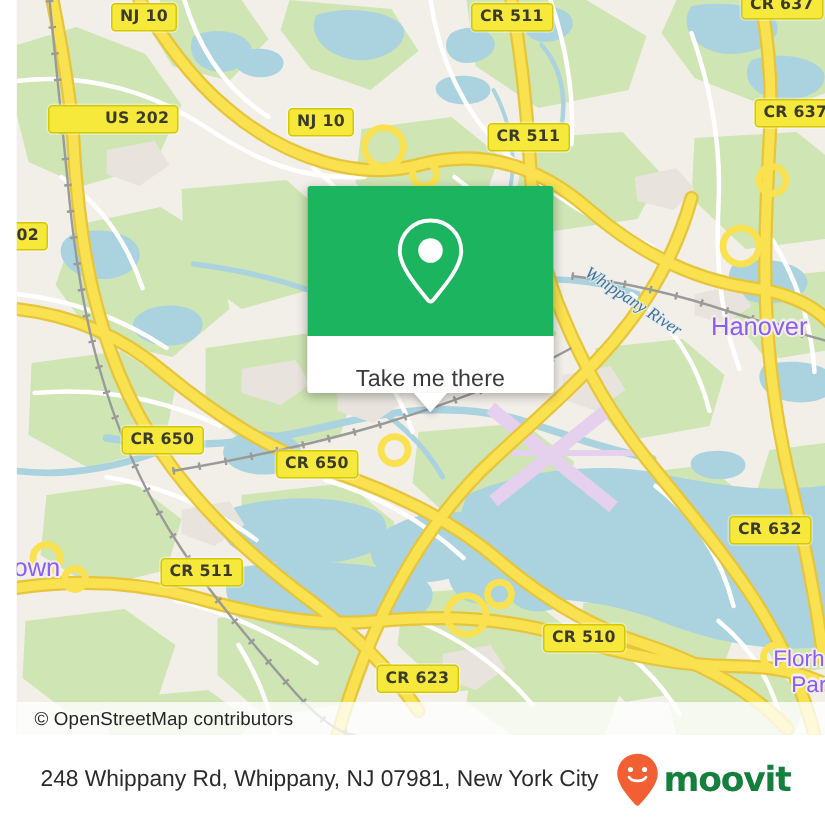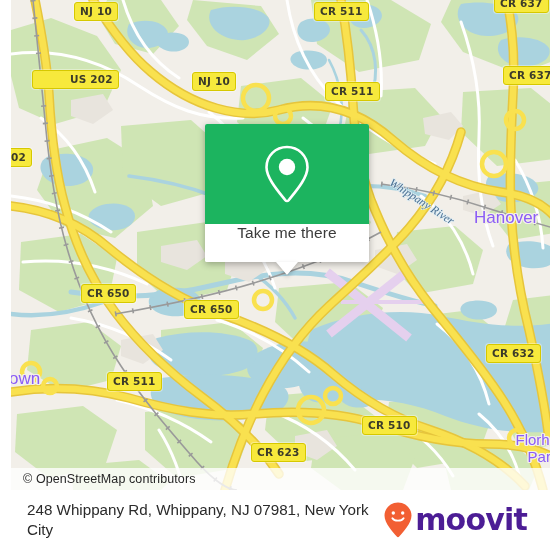--- a/index.html
+++ b/index.html
@@ -115,21 +115,21 @@
     display: flex;
     align-items: center;
     justify-content: center;
   }
   #pin-icon { display:block; }
   #card-action {
     position: relative;
     background: #ffffff;
     height: 38px;
     display: flex;
-    align-items: flex-start;
+    align-items: flex-end;
     justify-content: center;
     border-radius: 0 0 2px 2px;
   }
   #card-action-label {
     color: #3b3b3b;
     font-family: "Liberation Sans", sans-serif;
     font-size: 15.5px;
     letter-spacing: 0.1px;
   }
   #card-pointer {
@@ -168,24 +168,24 @@
     max-width: 400px;
   }
   #brand {
     flex: 0 0 auto;
     display: flex;
     align-items: center;
     gap: 2px;
     padding-right: 6px;
   }
   #brand-name {
-    color: #4c1d95;
+    color: #15803d;
     font-family: "DejaVu Sans", sans-serif;
     font-weight: bold;
-    font-size: 30px;
+    font-size: 23px;
     letter-spacing: -0.8px;
     line-height: 1;
   }
 </style>
 </head>
 <body>
 
 <div id="page">
 
   <div id="map-area">

